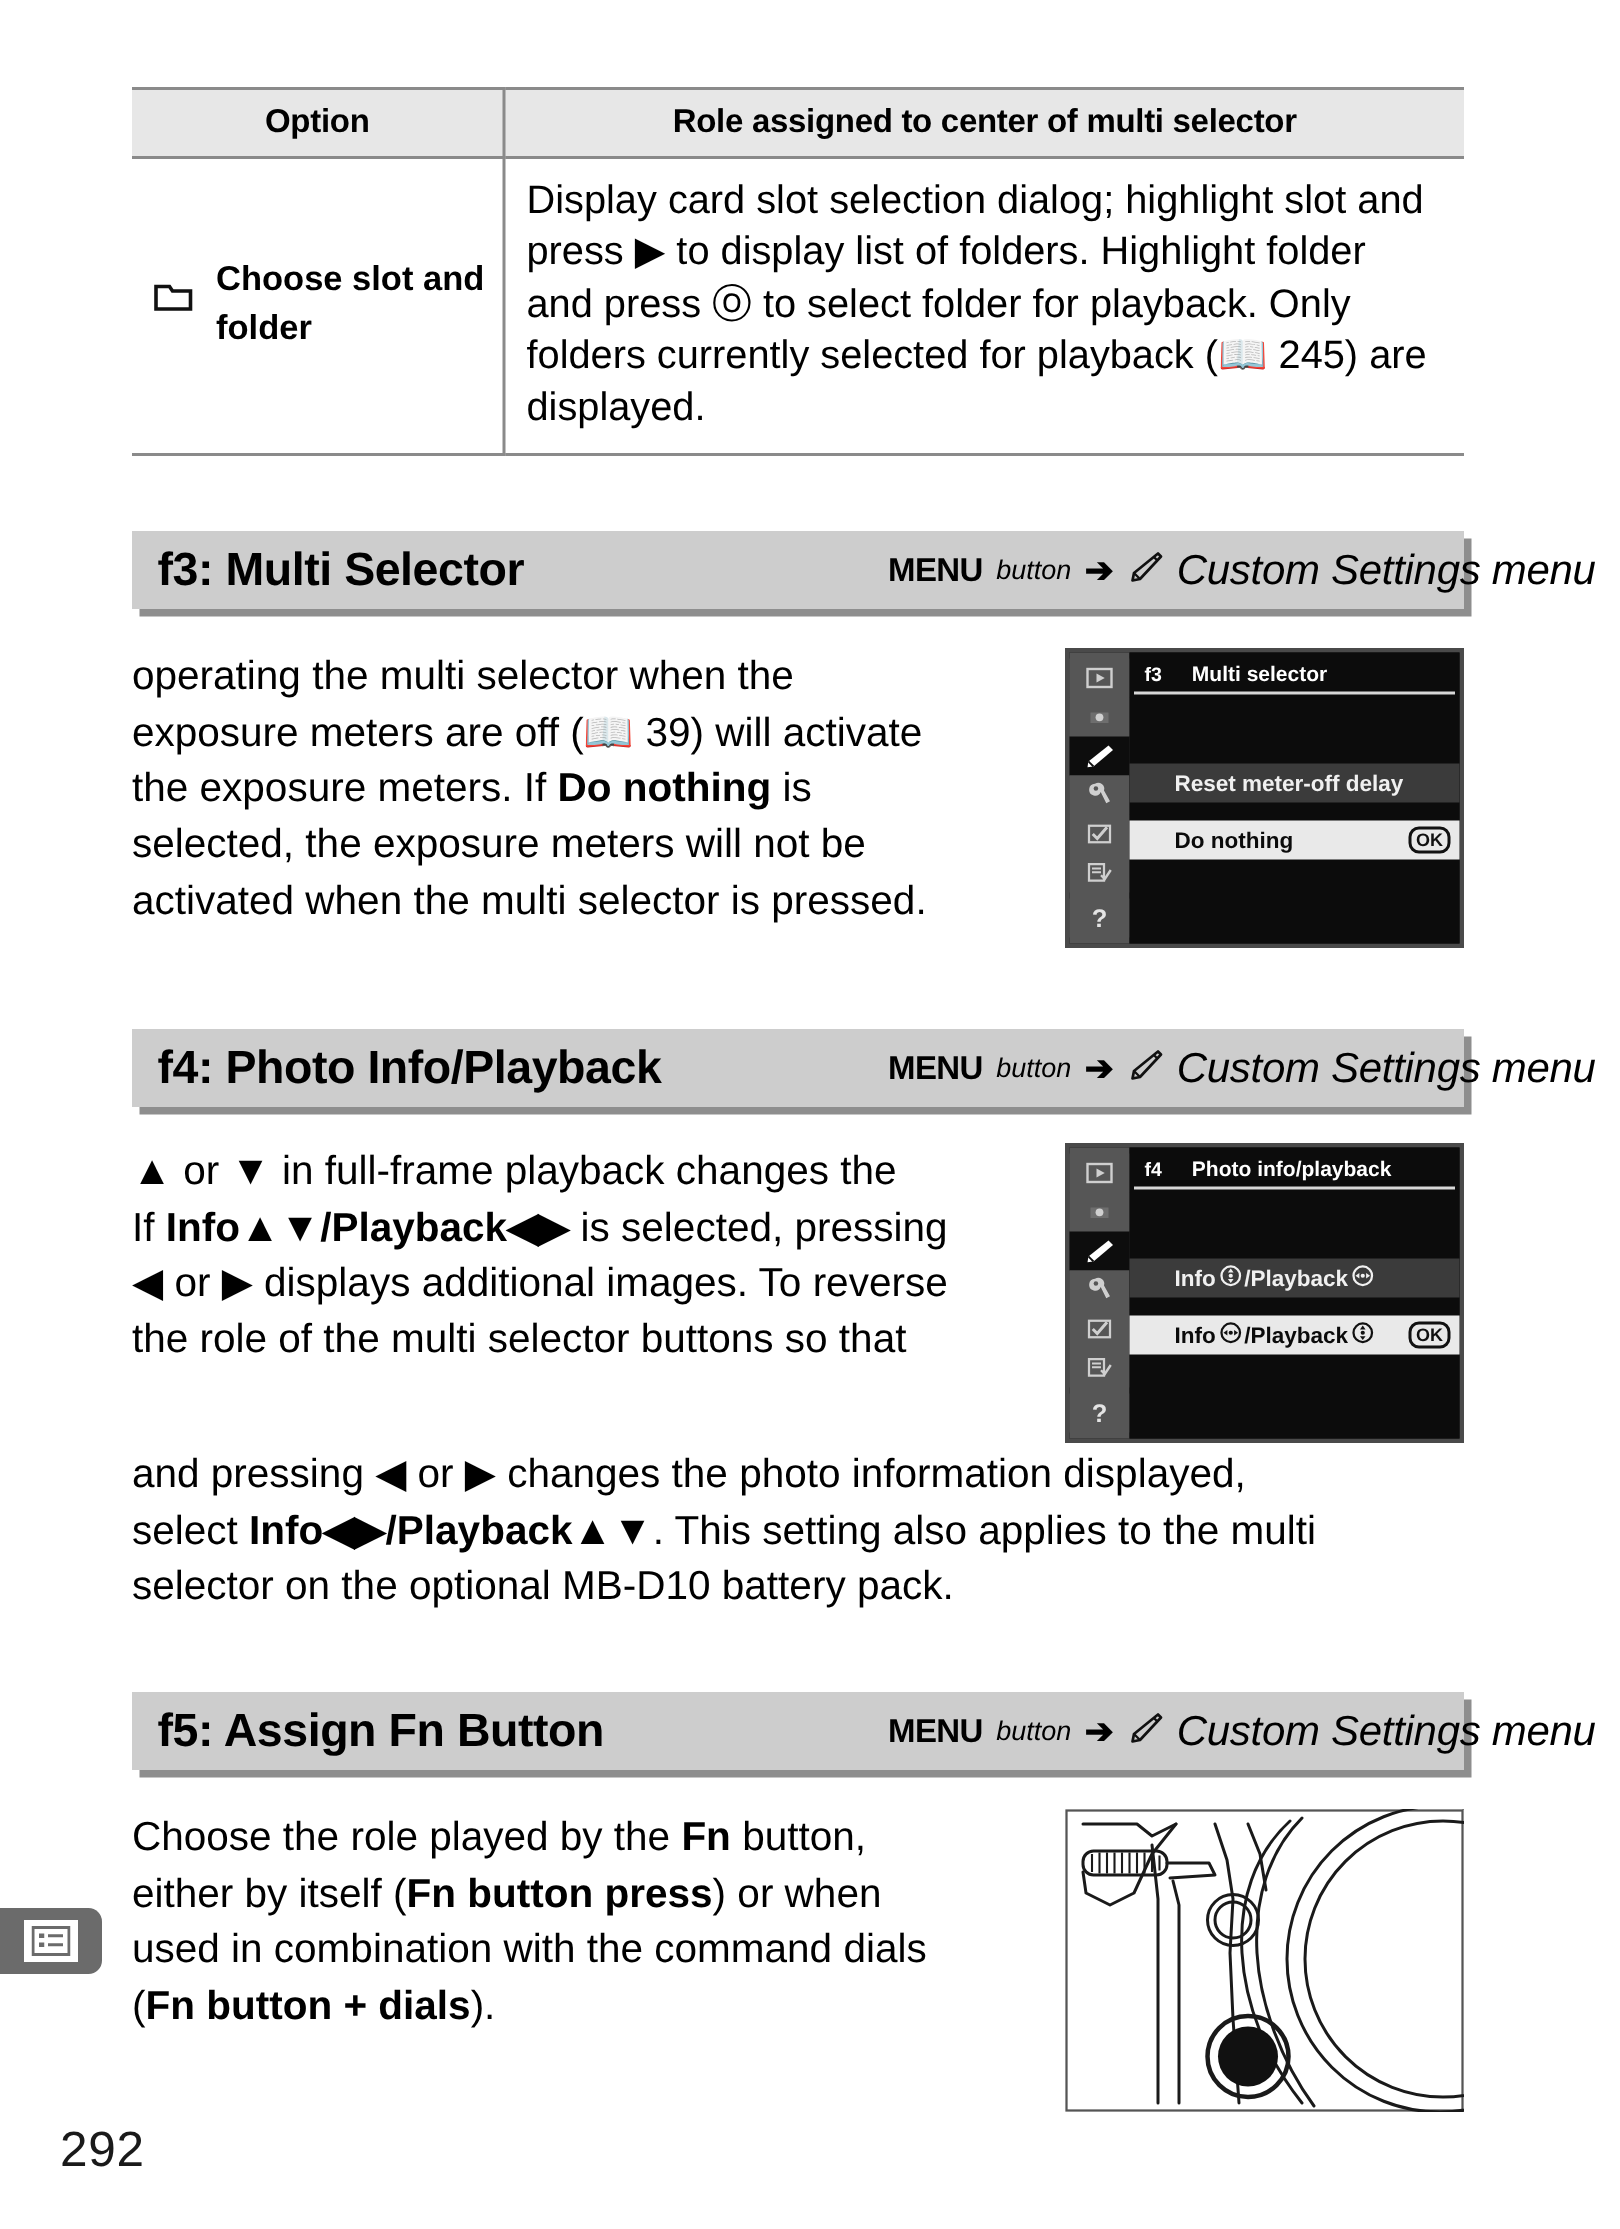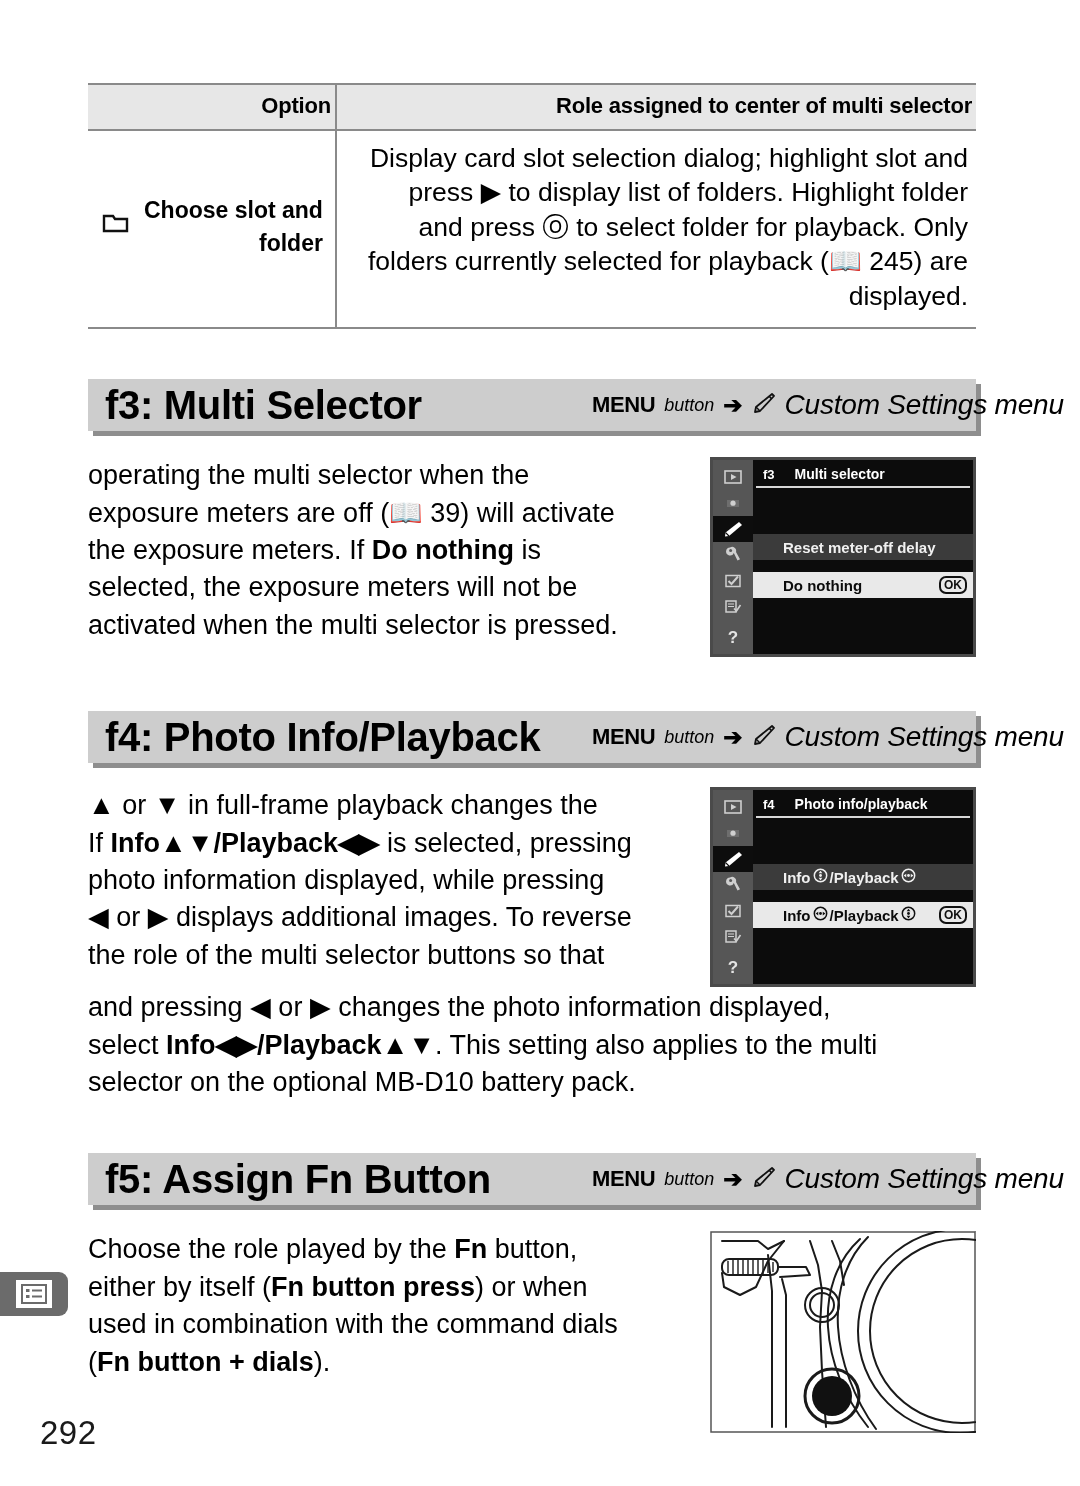--- a/index.html
+++ b/index.html
@@ -30,21 +30,21 @@
   .page-number {
     position: absolute; left: 40px; top: 1414px;
     font-size: 33px; letter-spacing: 0.5px;
     color: #1a1a1a; font-weight: 400;
   }
 
   
   .content { position: absolute; left: 88px; top: 0; width: 888px; }
 
   
-  .opt-table { width: 888px; border-collapse: collapse; margin-top: 83px; text-align: right; }
+  .opt-table { width: 888px; border-collapse: collapse; margin-top: 58px; }
   .opt-table thead th {
     background: #e7e7e7;
     border-top: 2px solid #8a8a8a;
     border-bottom: 2px solid #8a8a8a;
     font-size: 22px; font-weight: 700;
     padding: 8px 4px 10px 4px;
     font-stretch: condensed;
     letter-spacing: -0.2px;
   }
   .opt-table thead th.col-opt { width: 248px; border-right: 2px solid #8a8a8a; }
@@ -67,21 +67,21 @@
 
   
   .sect-head {
     position: relative; width: 888px; height: 52px;
     background: #cdcdcd;
     box-shadow: 5px 5px 0 0 #8e8e8e;
     display: flex; align-items: center;
   }
   .sect-head .sh-title {
     flex: 0 0 482px;
-    font-size: 40px; font-weight: 700; font-stretch: condensed;
+    font-size: 31px; font-weight: 700; font-stretch: condensed;
     letter-spacing: -0.3px;
     padding-left: 17px;
     white-space: nowrap;
   }
   .sect-head .sh-sep {
     width: 2px; height: 52px; background: #b2b2b2;
   }
   .sect-head .sh-path {
     flex: 1; display: flex; align-items: center; gap: 9px;
     padding-left: 22px; white-space: nowrap;
@@ -315,21 +315,20 @@
           </span>
           <span class="sh-custom">Custom Settings menu</span>
         </div>
       </div>
 
       <div class="two-col" style="margin-top:24px;">
         <div class="left">
           <div class="body-text">
             <div class="ln">▲ or ▼ in full-frame playback changes the</div>
             <div class="ln">If <span class="nb">Info▲▼/Playback◀▶</span> is selected, pressing</div>
-            <div class="ln">photo information displayed, while pressing</div>
             <div class="ln">◀ or ▶ displays additional images.  To reverse</div>
             <div class="ln">the role of the multi selector buttons so that</div>
           </div>
         </div>
         <div class="right">
           <div class="lcd">
             <div class="lcd-side">
               <span class="sico">
                 <svg width="20" height="16" viewBox="0 0 20 16">
                     <rect x="2" y="2" width="16" height="12" fill="none" stroke="#cfcfcf" stroke-width="1.6"></rect>

